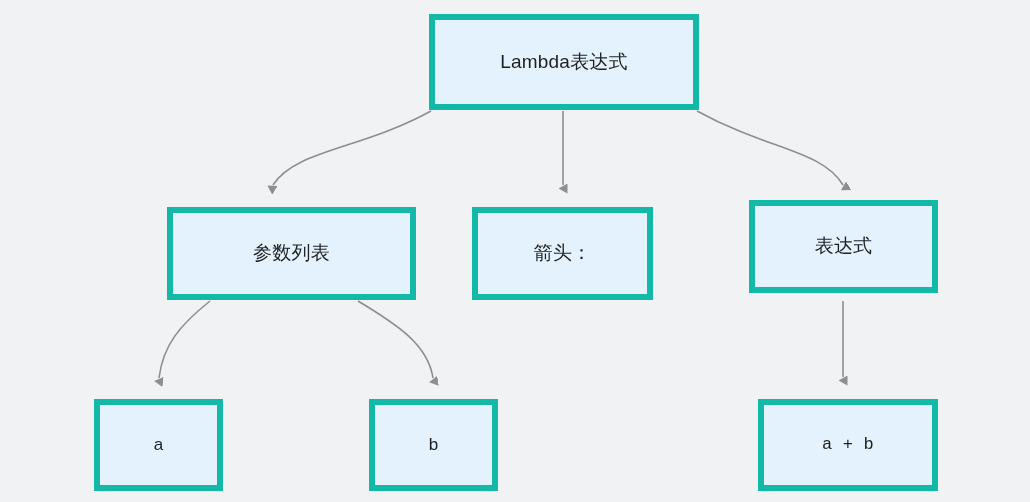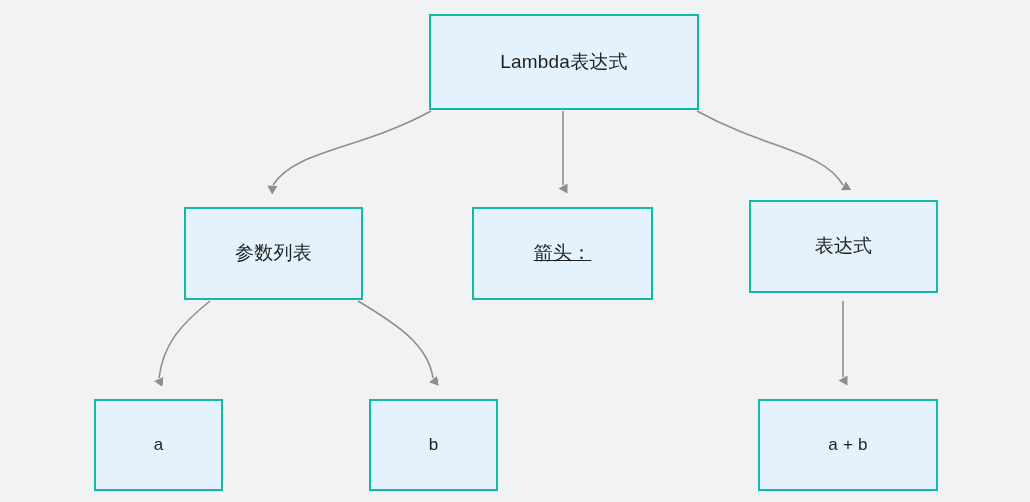--- a/index.html
+++ b/index.html
@@ -25,21 +25,21 @@
     left: 0;
     top: 0;
     width: 1030px;
     height: 502px;
     pointer-events: none;
   }
   .node {
     position: absolute;
     box-sizing: border-box;
     background: #e3f2fd;
-    border: 2px solid #14b8a6;
+    border: 6px solid #14b8a6;
     display: flex;
     align-items: center;
     justify-content: center;
     color: #1f1f1f;
     font-size: 19px;
     line-height: 1.2;
     letter-spacing: 0.2px;
     white-space: nowrap;
   }
   .node-label {
@@ -71,37 +71,37 @@
 
     <path d="M 358,301 C 398,325 428,345 433,378" fill="none" stroke="#8e8e8e" stroke-width="1.6" marker-end="url(#arrowhead)"></path>
 
     <path d="M 843,301 L 843,377" fill="none" stroke="#8e8e8e" stroke-width="1.6" marker-end="url(#arrowhead)"></path>
   </svg>
 
   <div class="node" style="left:429px; top:14px; width:270px; height:96px;">
     <span class="node-label">Lambda表达式</span>
   </div>
 
-  <div class="node" style="left:167px; top:207px; width:179px; height:93px;margin-left:17px;">
+  <div class="node" style="left:167px; top:207px; width:249px; height:93px;">
     <span class="node-label">参数列表</span>
   </div>
 
-  <div class="node" style="left:472px; top:207px; width:181px; height:93px;text-decoration:underline;">
+  <div class="node" style="left:472px; top:207px; width:181px; height:93px;">
     <span class="node-label">箭头：</span>
   </div>
 
   <div class="node" style="left:749px; top:200px; width:189px; height:93px;">
     <span class="node-label">表达式</span>
   </div>
 
   <div class="node node-small" style="left:94px; top:399px; width:129px; height:92px;">
     <span class="node-label">a</span>
   </div>
 
   <div class="node node-small" style="left:369px; top:399px; width:129px; height:92px;">
     <span class="node-label">b</span>
   </div>
 
-  <div class="node node-small" style="left:758px; top:399px; width:180px; height:92px;">
+  <div class="node node-small" style="left:758px; top:399px; width:180px; height:92px;font-family:Liberation Mono, monospace;">
     <span class="node-label">a + b</span>
   </div>
 
 </div>
 
 </body></html>

